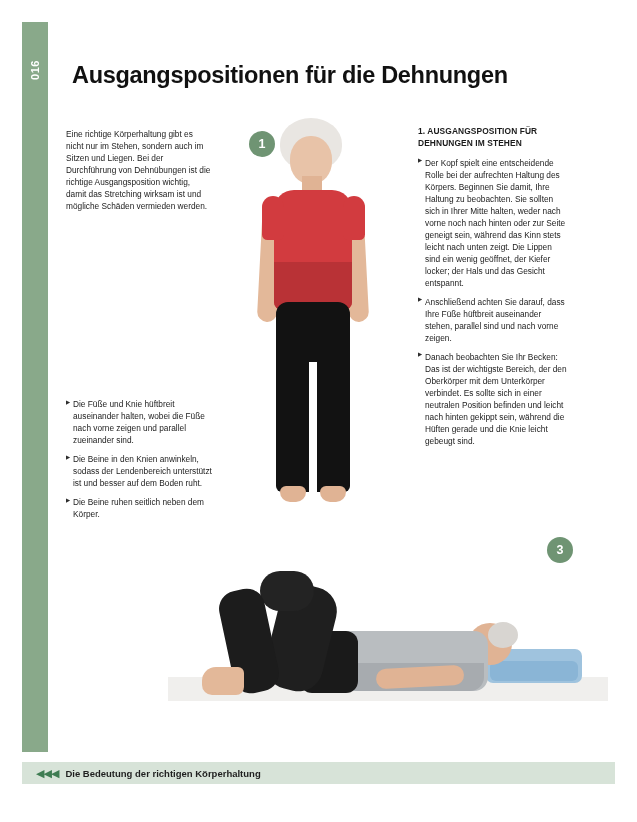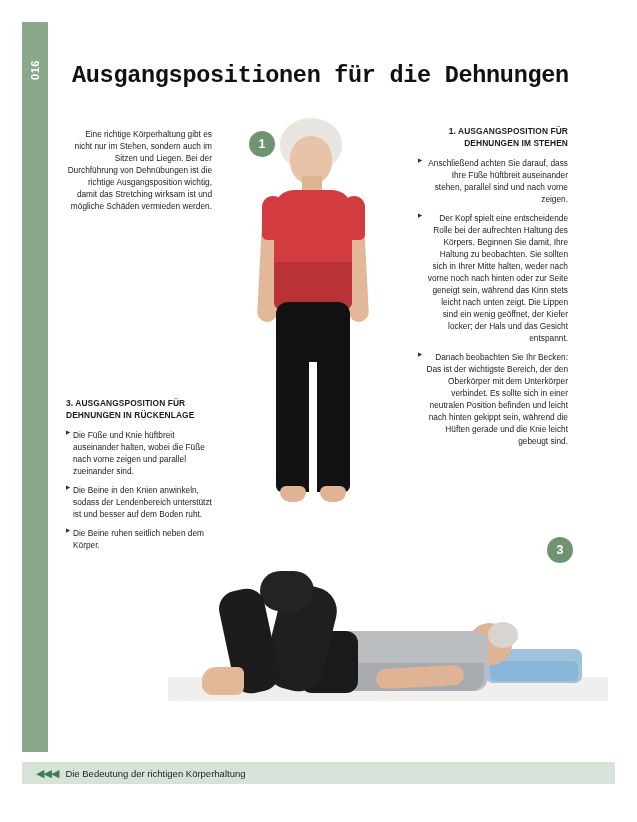--- a/index.html
+++ b/index.html
@@ -74,44 +74,44 @@
   }
   .footer-arrows {
     color: #3e7c52;
     font-size: 11px;
     letter-spacing: -1px;
     margin-left: 14px;
     margin-right: 7px;
   }
   .footer-text {
     font-size: 9.5px;
-    font-weight: normal;
+    font-weight: bold;
     color: #1f1f1f;
   }
 
   
   .title {
     position: absolute;
     left: 72px;
     top: 62px;
     font-size: 23.5px;
     font-weight: bold;
-    font-family: Liberation Mono, monospace;
+    font-family: Liberation Sans, sans-serif;
     color: #111111;
     letter-spacing: -0.3px;
   }
 
   
   .col {
     position: absolute;
     font-size: 8.3px;
     line-height: 1.45;
     color: #1b1b1b;
   }
-  .col p { margin: 0 0 23px 0; text-align: right; }
+  .col p { margin: 0 0 23px 0; }
   .col h3 {
     margin: 0 0 7px 0;
     font-size: 8.4px;
     font-weight: bold;
     line-height: 1.4;
     letter-spacing: 0.1px;
   }
   .bullet {
     position: relative;
     padding-left: 7px;
@@ -121,21 +121,21 @@
     content: "\25B6";
     position: absolute;
     left: 0;
     top: 0.5px;
     font-size: 5.4px;
     color: #2d2d2d;
   }
 
   .col-intro { left: 66px; top: 128px; width: 146px; }
   .col-left-lower { left: 66px; top: 398px; width: 150px; }
-  .col-right { left: 418px; top: 126px; width: 150px; text-align: right; }
+  .col-right { left: 418px; top: 126px; width: 150px; }
 
   
   .photo-standing {
     position: absolute;
     left: 224px;
     top: 112px;
     width: 190px;
     height: 420px;
     overflow: hidden;
   }
@@ -285,30 +285,29 @@
     <span>016</span>
   </div>
 
   <div class="title">Ausgangspositionen für die Dehnungen</div>
 
   <div class="col col-intro">
     <p>Eine richtige Körperhaltung gibt es nicht nur im Stehen, sondern auch im Sitzen und Liegen. Bei der Durchführung von Dehnübungen ist die richtige Ausgangsposition wichtig, damit das Stretching wirksam ist und mögliche Schäden vermieden werden.</p>
   </div>
 
   <div class="col col-left-lower">
-    <h3>3. AUSGANGSPOSITION FÜR DEHNUNGEN IN RÜCKENLAGE</h3>
     <div class="bullet">Die Füße und Knie hüftbreit auseinander halten, wobei die Füße nach vorne zeigen und parallel zueinander sind.</div>
     <div class="bullet">Die Beine in den Knien anwinkeln, sodass der Lendenbereich unterstützt ist und besser auf dem Boden ruht.</div>
     <div class="bullet">Die Beine ruhen seitlich neben dem Körper.</div>
   </div>
 
   <div class="col col-right">
     <h3>1. AUSGANGSPOSITION FÜR DEHNUNGEN IM STEHEN</h3>
+    <div class="bullet">Der Kopf spielt eine entscheidende Rolle bei der aufrechten Haltung des Körpers. Beginnen Sie damit, Ihre Haltung zu beobachten. Sie sollten sich in Ihrer Mitte halten, weder nach vorne noch nach hinten oder zur Seite geneigt sein, während das Kinn stets leicht nach unten zeigt. Die Lippen sind ein wenig geöffnet, der Kiefer locker; der Hals und das Gesicht entspannt.</div>
     <div class="bullet">Anschließend achten Sie darauf, dass Ihre Füße hüftbreit auseinander stehen, parallel sind und nach vorne zeigen.</div>
-    <div class="bullet">Der Kopf spielt eine entscheidende Rolle bei der aufrechten Haltung des Körpers. Beginnen Sie damit, Ihre Haltung zu beobachten. Sie sollten sich in Ihrer Mitte halten, weder nach vorne noch nach hinten oder zur Seite geneigt sein, während das Kinn stets leicht nach unten zeigt. Die Lippen sind ein wenig geöffnet, der Kiefer locker; der Hals und das Gesicht entspannt.</div>
     <div class="bullet">Danach beobachten Sie Ihr Becken: Das ist der wichtigste Bereich, der den Oberkörper mit dem Unterkörper verbindet. Es sollte sich in einer neutralen Position befinden und leicht nach hinten gekippt sein, während die Hüften gerade und die Knie leicht gebeugt sind.</div>
   </div>
 
   <div class="photo-standing">
     <div class="fig sw-hair"></div>
     <div class="fig sw-face"></div>
     <div class="fig sw-neck"></div>
     <div class="fig sw-arm-l"></div>
     <div class="fig sw-arm-r"></div>
     <div class="fig sw-shirt"></div>

